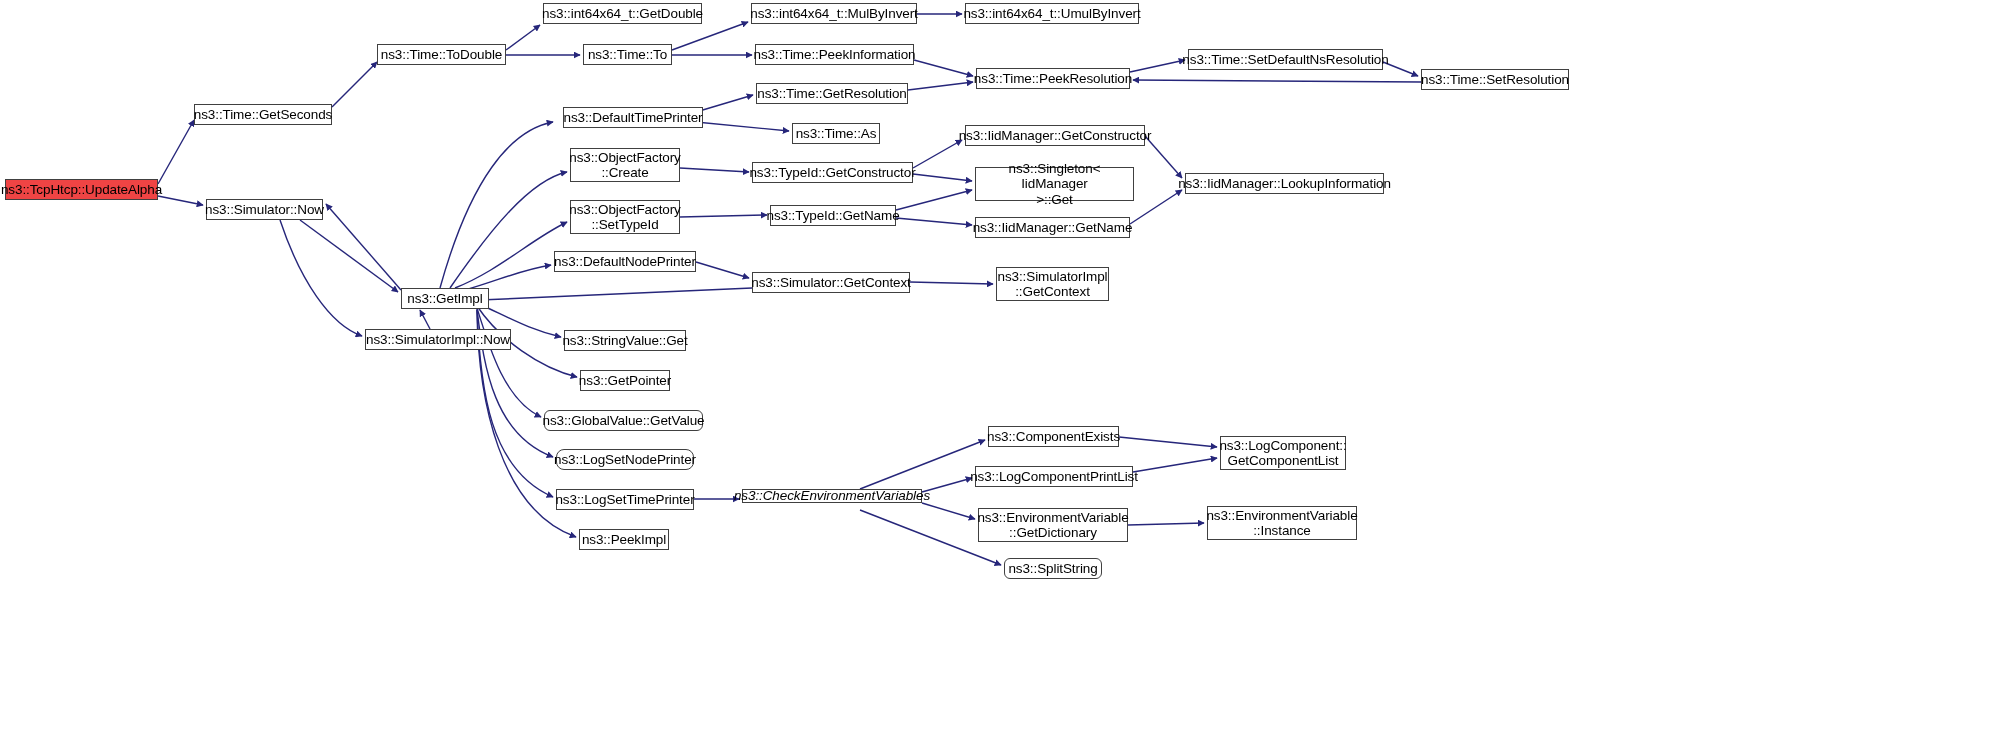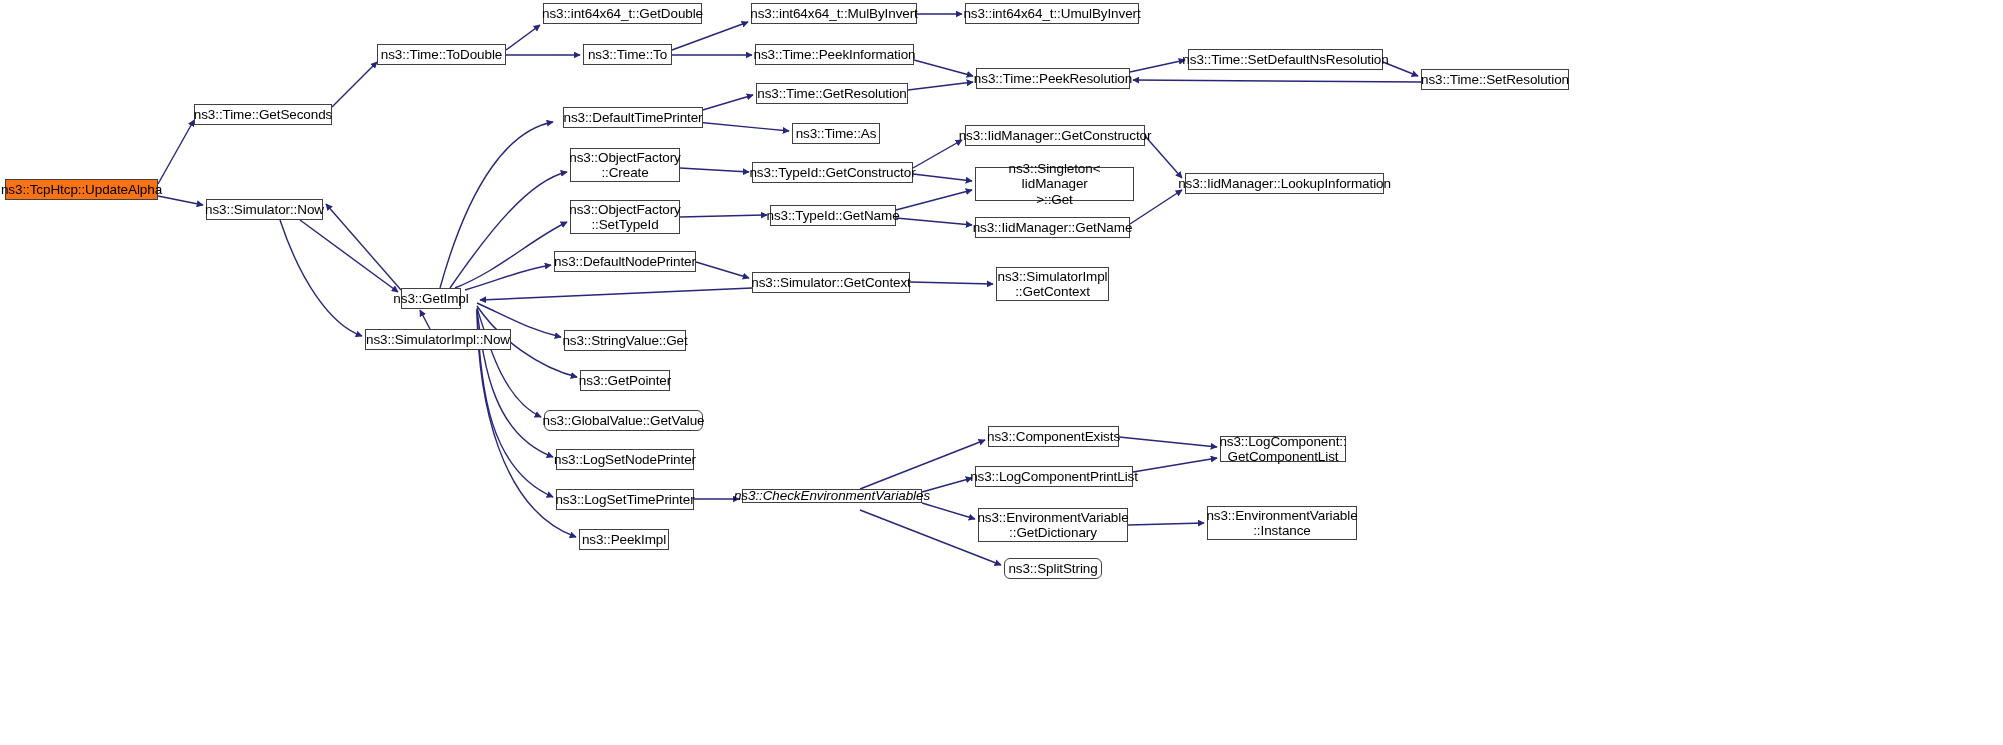--- a/index.html
+++ b/index.html
@@ -34,21 +34,21 @@
     line-height: 1.12;
     display: flex;
     align-items: center;
     justify-content: center;
     text-align: center;
     white-space: pre-line;
     letter-spacing: -0.1px;
     z-index: 2;
   }
   .node.root {
-    background: #f97316;
+    background: #ef4444;
     border-color: #404040;
   }
   .node span { display: block; padding: 0 4px; }
 </style>
 </head>
 <body>
 
 <div id="canvas">
   <svg id="edges" xmlns="http://www.w3.org/2000/svg">
     <defs>
@@ -105,34 +105,34 @@
         <path d="M1119,437 L1217,447" fill="none" stroke="#26267a" stroke-width="1.4" marker-end="url(#arrow)"></path>
         <path d="M1133,472 L1217,458" fill="none" stroke="#26267a" stroke-width="1.4" marker-end="url(#arrow)"></path>
         <path d="M1128,525 L1204,523" fill="none" stroke="#26267a" stroke-width="1.4" marker-end="url(#arrow)"></path>
       </g>
   </svg>
   <div id="node-layer">
       <div class="node root" style="left: 5px; top: 179px; width: 153px; height: 21px;"><span>ns3::TcpHtcp::UpdateAlpha</span></div>
       <div class="node" style="left: 194px; top: 104px; width: 138px; height: 21px;"><span>ns3::Time::GetSeconds</span></div>
       <div class="node" style="left: 206px; top: 199px; width: 117px; height: 21px;"><span>ns3::Simulator::Now</span></div>
       <div class="node" style="left: 377px; top: 44px; width: 129px; height: 21px;"><span>ns3::Time::ToDouble</span></div>
-      <div class="node" style="left: 401px; top: 288px; width: 60px; height: 21px;"><span>ns3::GetImpl</span></div>
+      <div class="node" style="left: 401px; top: 288px; width: 88px; height: 21px;"><span>ns3::GetImpl</span></div>
       <div class="node" style="left: 365px; top: 329px; width: 146px; height: 21px;"><span>ns3::SimulatorImpl::Now</span></div>
       <div class="node" style="left: 543px; top: 3px; width: 159px; height: 21px;"><span>ns3::int64x64_t::GetDouble</span></div>
       <div class="node" style="left: 583px; top: 44px; width: 89px; height: 21px;"><span>ns3::Time::To</span></div>
       <div class="node" style="left: 556px; top: 107px; width: 140px; height: 21px; margin-left: 7px;"><span>ns3::DefaultTimePrinter</span></div>
       <div class="node" style="left: 570px; top: 148px; width: 110px; height: 34px;"><span>ns3::ObjectFactory
 ::Create</span></div>
       <div class="node" style="left: 570px; top: 200px; width: 110px; height: 34px;"><span>ns3::ObjectFactory
 ::SetTypeId</span></div>
       <div class="node" style="left: 554px; top: 251px; width: 142px; height: 21px;"><span>ns3::DefaultNodePrinter</span></div>
       <div class="node" style="left: 564px; top: 330px; width: 122px; height: 21px;"><span>ns3::StringValue::Get</span></div>
       <div class="node" style="left: 580px; top: 370px; width: 90px; height: 21px;"><span>ns3::GetPointer</span></div>
       <div class="node" style="left: 544px; top: 410px; width: 159px; height: 21px; border-radius: 6px;"><span>ns3::GlobalValue::GetValue</span></div>
-      <div class="node" style="left: 556px; top: 449px; width: 138px; height: 21px;"><span>ns3::LogSetNodePrinter</span></div>
+      <div class="node" style="left: 556px; top: 449px; width: 138px; height: 21px; border-radius: 8px;"><span>ns3::LogSetNodePrinter</span></div>
       <div class="node" style="left: 556px; top: 489px; width: 138px; height: 21px;"><span>ns3::LogSetTimePrinter</span></div>
       <div class="node" style="left: 579px; top: 529px; width: 90px; height: 21px;"><span>ns3::PeekImpl</span></div>
       <div class="node" style="left: 751px; top: 3px; width: 166px; height: 21px;"><span>ns3::int64x64_t::MulByInvert</span></div>
       <div class="node" style="left: 755px; top: 44px; width: 159px; height: 21px;"><span>ns3::Time::PeekInformation</span></div>
       <div class="node" style="left: 756px; top: 83px; width: 152px; height: 21px;"><span>ns3::Time::GetResolution</span></div>
       <div class="node" style="left: 792px; top: 123px; width: 88px; height: 21px;"><span>ns3::Time::As</span></div>
       <div class="node" style="left: 752px; top: 162px; width: 161px; height: 21px;"><span>ns3::TypeId::GetConstructor</span></div>
       <div class="node" style="left: 770px; top: 205px; width: 126px; height: 21px;"><span>ns3::TypeId::GetName</span></div>
       <div class="node" style="left: 752px; top: 272px; width: 158px; height: 21px;"><span>ns3::Simulator::GetContext</span></div>
       <div class="node" style="left: 742px; top: 489px; width: 180px; height: 14px; font-style: italic;"><span>ns3::CheckEnvironmentVariables</span></div>
@@ -144,19 +144,19 @@
       <div class="node" style="left: 975px; top: 217px; width: 155px; height: 21px;"><span>ns3::IidManager::GetName</span></div>
       <div class="node" style="left: 996px; top: 267px; width: 113px; height: 34px;"><span>ns3::SimulatorImpl
 ::GetContext</span></div>
       <div class="node" style="left: 988px; top: 426px; width: 131px; height: 21px;"><span>ns3::ComponentExists</span></div>
       <div class="node" style="left: 975px; top: 466px; width: 158px; height: 21px;"><span>ns3::LogComponentPrintList</span></div>
       <div class="node" style="left: 978px; top: 508px; width: 150px; height: 34px;"><span>ns3::EnvironmentVariable
 ::GetDictionary</span></div>
       <div class="node" style="left: 1004px; top: 558px; width: 98px; height: 21px; border-radius: 6px;"><span>ns3::SplitString</span></div>
       <div class="node" style="left: 1188px; top: 49px; width: 195px; height: 21px;"><span>ns3::Time::SetDefaultNsResolution</span></div>
       <div class="node" style="left: 1185px; top: 173px; width: 199px; height: 21px;"><span>ns3::IidManager::LookupInformation</span></div>
-      <div class="node" style="left: 1220px; top: 436px; width: 126px; height: 26px;"><span>ns3::LogComponent::
+      <div class="node" style="left: 1220px; top: 436px; width: 126px; height: 34px;"><span>ns3::LogComponent::
 GetComponentList</span></div>
       <div class="node" style="left: 1207px; top: 506px; width: 150px; height: 34px;"><span>ns3::EnvironmentVariable
 ::Instance</span></div>
       <div class="node" style="left: 1421px; top: 69px; width: 148px; height: 21px;"><span>ns3::Time::SetResolution</span></div>
     </div>
 </div>
 
 </body></html>

